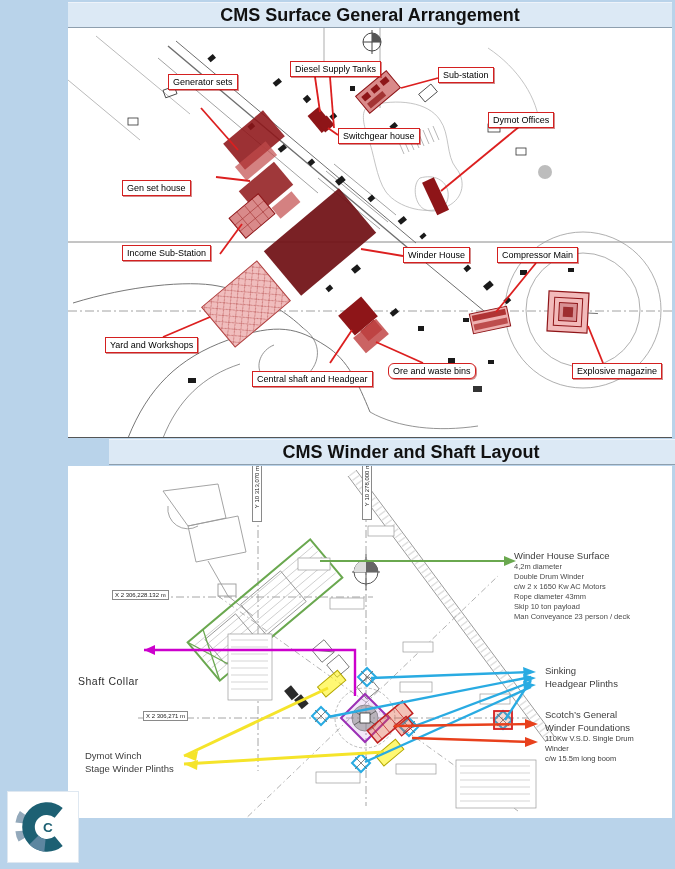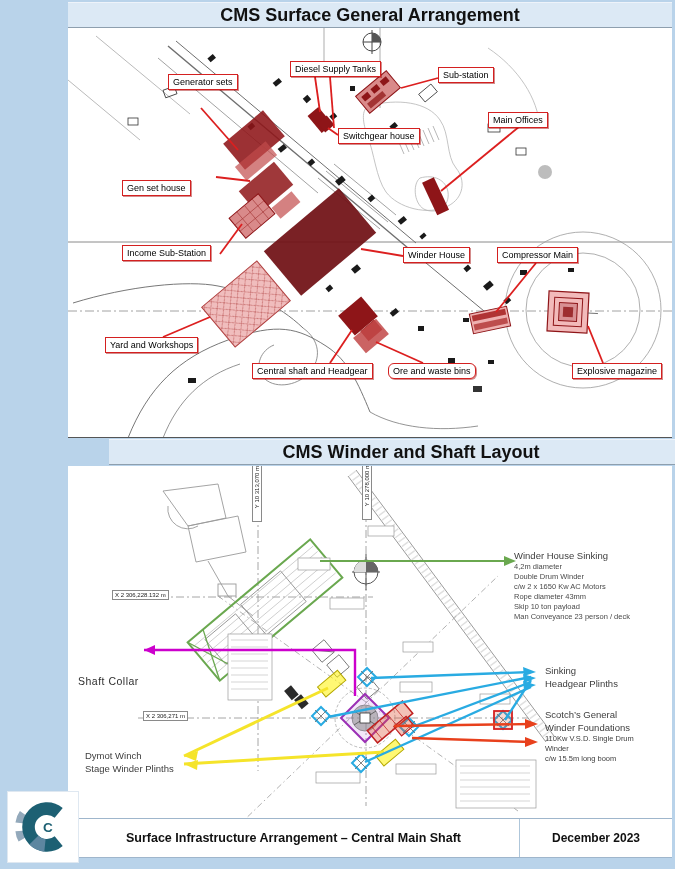--- a/index.html
+++ b/index.html
@@ -204,27 +204,27 @@
         <line x1="262" y1="335" x2="284" y2="302"></line>
         <line x1="355" y1="335" x2="308" y2="314"></line>
         <line x1="535" y1="335" x2="520" y2="298"></line>
       </g>
     </svg>
 
     <div class="maplabel" style="left:100px;top:46px;"><span>Generator sets</span></div>
     <div class="maplabel" style="left:222px;top:33px;"><span>Diesel Supply Tanks</span></div>
     <div class="maplabel" style="left:370px;top:39px;"><span>Sub-station</span></div>
     <div class="maplabel" style="left:270px;top:100px;"><span>Switchgear house</span></div>
-    <div class="maplabel" style="left:420px;top:84px;"><span>Main Offices</span></div>
+    <div class="maplabel" style="left:420px;top:84px;"><span>Dymot Offices</span></div>
     <div class="maplabel" style="left:54px;top:152px;"><span>Gen set house</span></div>
     <div class="maplabel" style="left:54px;top:217px;"><span>Income Sub-Station</span></div>
     <div class="maplabel" style="left:335px;top:219px;"><span>Winder House</span></div>
     <div class="maplabel" style="left:429px;top:219px;"><span>Compressor Main</span></div>
     <div class="maplabel" style="left:37px;top:309px;"><span>Yard and Workshops</span></div>
-    <div class="maplabel" style="left:184px;top:335px;"><span>Central shaft and Headgear</span></div>
+    <div class="maplabel" style="left:184px;top:343px;"><span>Central shaft and Headgear</span></div>
     <div class="maplabel" style="left:320px;top:335px;border-radius:6px;"><span>Ore and waste bins</span></div>
     <div class="maplabel" style="left:504px;top:335px;"><span>Explosive magazine</span></div>
   </div>
 
   <div class="titlebar" style="top:439px;margin-left:41px;">
     <span>CMS Winder and Shaft Layout</span>
   </div>
 
   <div class="panel panel2">
     <svg width="604" height="352" viewBox="0 0 604 352">
@@ -403,21 +403,21 @@
         <polygon points="448,95 436,90 436,100" fill="#6aa84f"></polygon>
       </g>
     </svg>
 
     <div class="coordlabel vlabel" style="left:154px;top:16px;width:70px;"><span>Y 10 313,070 m</span></div>
     <div class="coordlabel vlabel" style="left:264px;top:14px;width:70px;"><span>Y 10 278,000 m</span></div>
     <div class="coordlabel" style="left:44px;top:124px;"><span>X 2 306,228.132 m</span></div>
     <div class="coordlabel" style="left:75px;top:245px;"><span>X 2 306,271 m</span></div>
 
     <div class="co" style="left:446px;top:84px;">
-      <div class="co-title">Winder House Sinking</div>
+      <div class="co-title">Winder House Surface</div>
       <div class="co-line">4,2m diameter</div>
       <div class="co-line">Double Drum Winder</div>
       <div class="co-line">c/w 2 x 1650 Kw AC Motors</div>
       <div class="co-line">Rope diameter 43mm</div>
       <div class="co-line">Skip 10 ton payload</div>
       <div class="co-line">Man Conveyance 23 person / deck</div>
     </div>
 
     <div class="shaftcollar" style="left:10px;top:177px;margin-top:32px;"><span>Shaft Collar</span></div>
 
@@ -433,29 +433,20 @@
       <div class="co-small">Winder</div>
       <div class="co-small">c/w 15.5m long boom</div>
     </div>
 
     <div class="co" style="left:17px;top:283px;">
       <div class="co-big">Dymot Winch</div>
       <div class="co-big">Stage Winder Plinths</div>
     </div>
   </div>
 
-  <div class="footerbar">
-    <div class="footer-main">
-        <span>Surface Infrastructure Arrangement – Central Main Shaft</span>
-      </div>
-    <div class="footer-div"></div>
-    <div class="footer-date">
-        <span>December 2023</span>
-      </div>
-  </div>
 
   <div class="logobox">
     <svg width="62" height="62" viewBox="0 0 64 64">
       <path d="M12,44 A19,19 0 0 1 9.5,36" fill="none" stroke="#93a9bb" stroke-width="12"></path>
       <path d="M9.5,28 A19,19 0 0 1 13,19" fill="none" stroke="#93a9bb" stroke-width="12"></path>
       <path d="M48.2,17.4 A19,19 0 1 0 48.2,46.6" fill="none" stroke="#1d6073" stroke-width="13"></path>
       <path d="M22.5,45.5 A19,19 0 0 0 34,51" fill="none" stroke="#5d86a0" stroke-width="13"></path>
       <circle cx="37" cy="32" r="9.5" fill="#fff"></circle>
       <text x="37" y="37" text-anchor="middle" font-family="Liberation Sans, sans-serif" font-size="14" font-weight="bold" fill="#1d6073">C</text>
     </svg>

